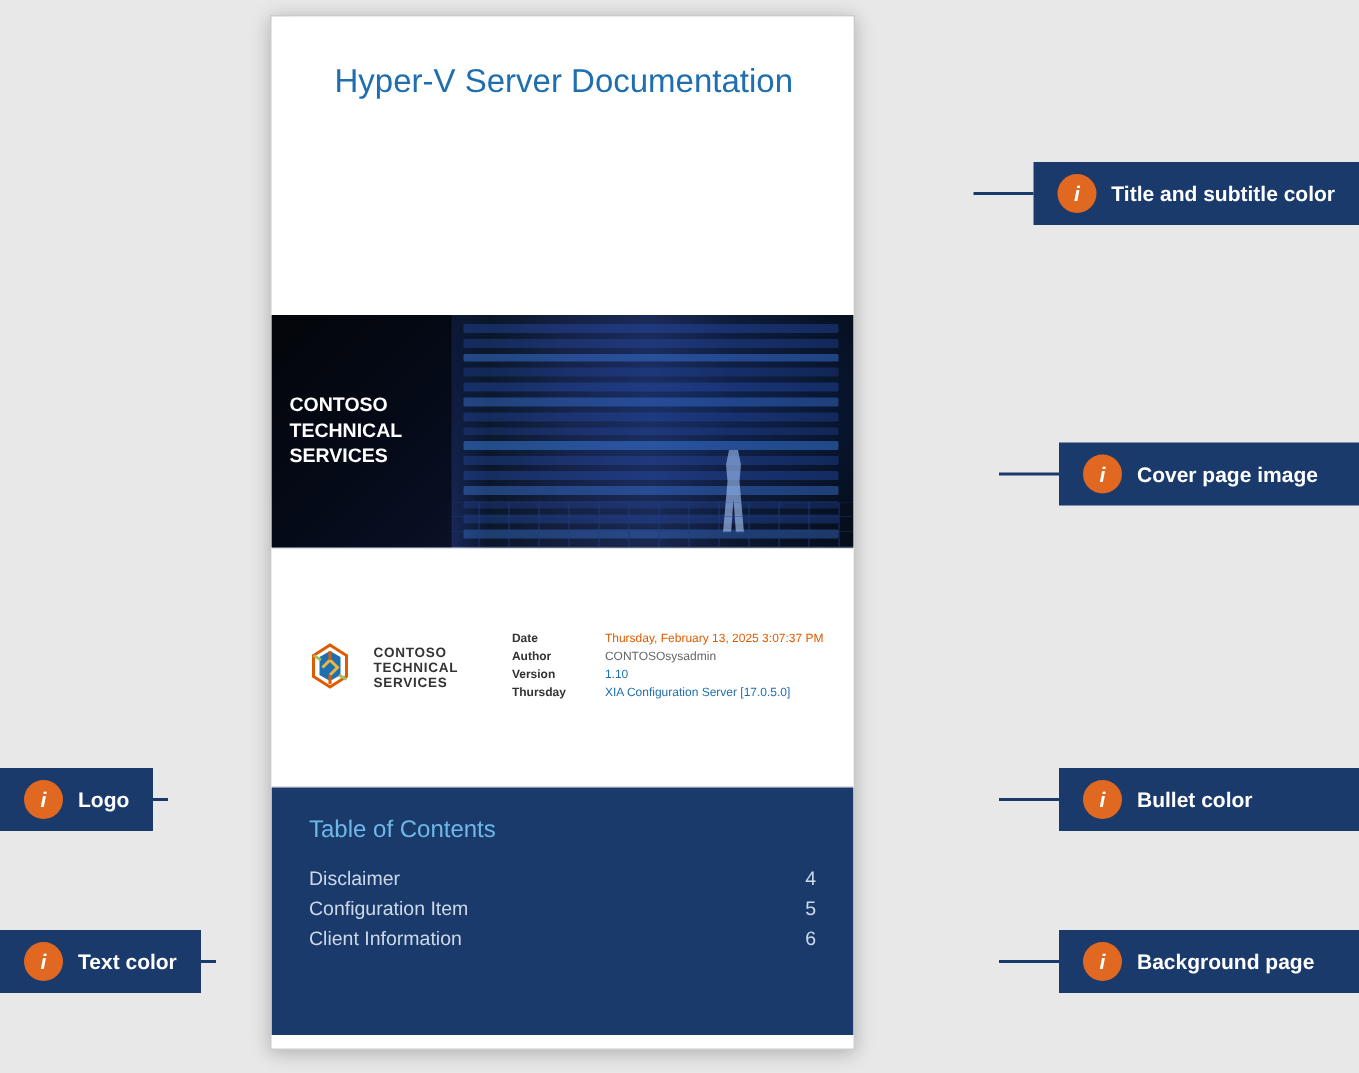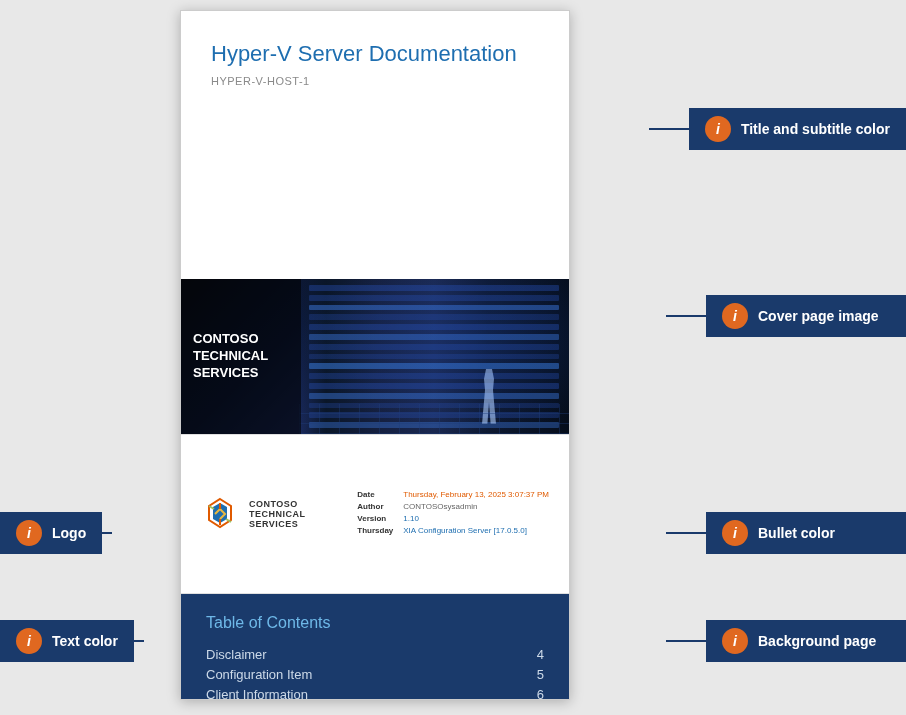--- a/index.html
+++ b/index.html
@@ -32,21 +32,22 @@
       left: 180px;
       top: 10px;
       overflow: hidden;
       border: 1px solid #ccc;
     }
 
     
     .doc-title-section {
       background: #fff;
       padding: 30px 30px 20px 30px;
-      height: 268px;
+      height: 199px;
+      margin-left: 12px;
     }
 
     .doc-main-title {
       color: #1e6eb0;
       font-size: 22px;
       font-weight: 400;
       margin-bottom: 8px;
       line-height: 1.2;
     }
 
@@ -162,21 +163,21 @@
       letter-spacing: 0.5px;
     }
 
     .info-table {
       font-size: 8px;
       color: #555;
     }
 
     .info-row {
       display: flex;
-      gap: 6px;
+      gap: 22px;
       margin-bottom: 3px;
       padding-left: 12px;
     }
 
     .info-label {
       font-weight: 700;
       color: #333;
       min-width: 40px;
     }
 
@@ -321,21 +322,20 @@
   </style>
 </head>
 <body>
 
 <div class="main-container">
 
   <div class="document-preview">
 
     <div class="doc-title-section">
       <div class="doc-main-title">Hyper-V Server Documentation</div>
-      <div class="doc-subtitle">HYPER-V-HOST-1</div>
     </div>
 
     <div class="doc-cover-image">
       <div class="cover-overlay">
         <span class="cover-company-name">
           <span>CONTOSO</span><br>
           <span>TECHNICAL</span><br>
           <span>SERVICES</span>
         </span>
       </div>

